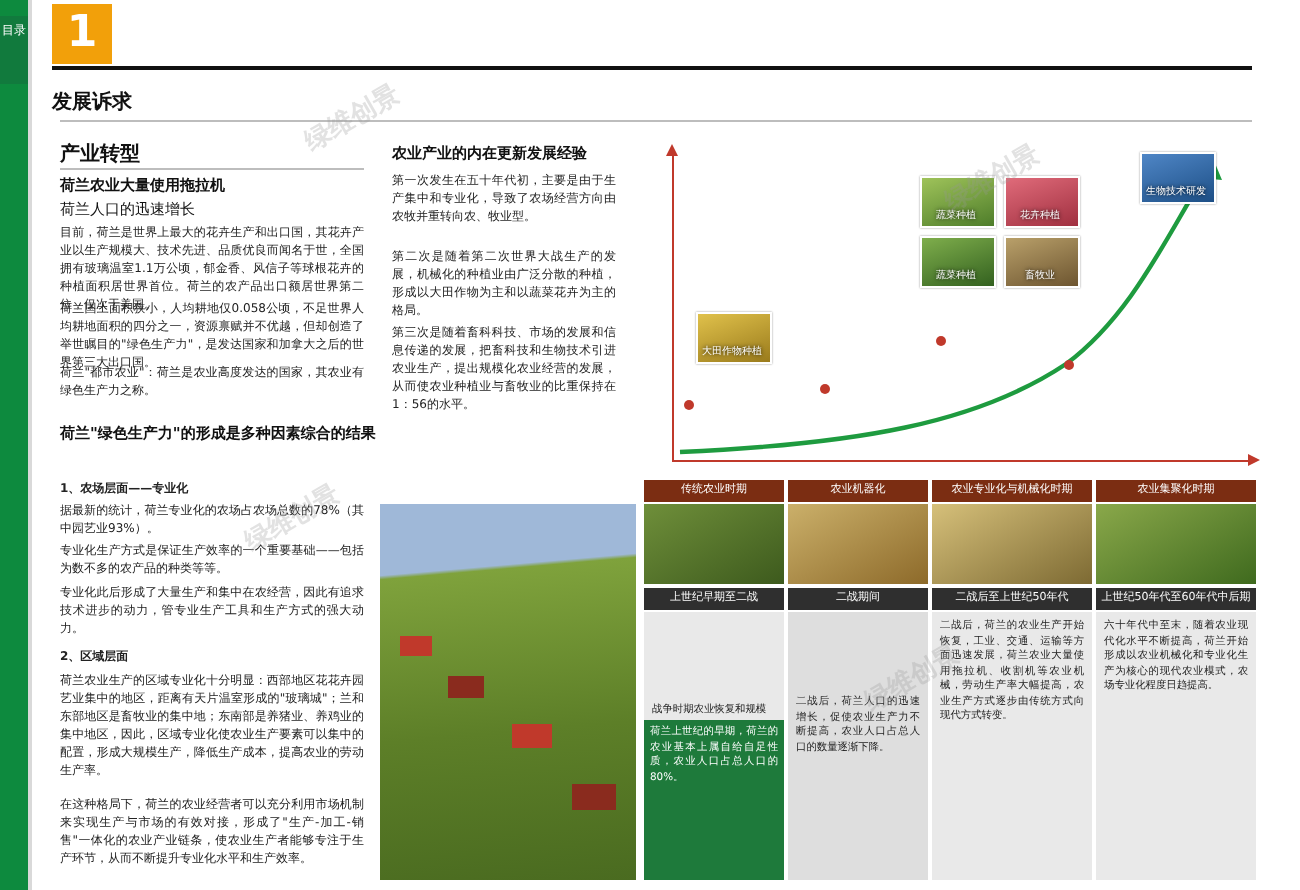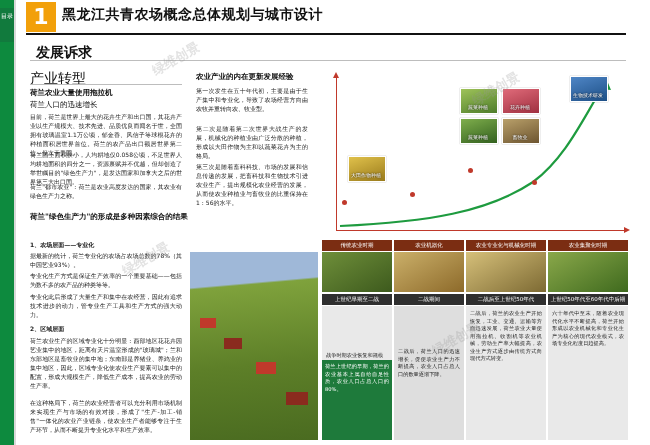--- a/index.html
+++ b/index.html
@@ -37,28 +37,28 @@
   }
   .chap-title{
     position:absolute;left:62px;top:6px;font-size:14px;font-weight:bold;color:#111;
     letter-spacing:0.5px;
   }
   .head-rule{
     position:absolute;left:26px;top:33px;width:600px;height:2px;background:#111;
   }
 
   .sec-title{
-    position:absolute;left:36px;top:44px;font-size:14px;font-weight:bold;color:#111;
+    position:absolute;left:26px;top:44px;font-size:10px;font-weight:bold;color:#111;
   }
   .sec-rule{
     position:absolute;left:30px;top:60px;width:596px;height:1px;background:#bdbdbd;
   }
 
   .col-title{
-    position:absolute;font-size:14px;font-weight:normal;color:#111;
+    position:absolute;font-size:10px;font-weight:bold;color:#111;
   }
   .sub-title{
     position:absolute;font-size:7.5px;font-weight:bold;color:#111;
   }
 
   .body-text{
     position:absolute;font-size:6px;line-height:9px;color:#222;text-align:justify;
   }
 
   
@@ -123,21 +123,20 @@
 <body>
 
 <div class="page">
 
   <div class="left-rail"></div>
   <div class="rail-tab">目录</div>
   <div class="left-line"></div>
 
   <div class="header"></div>
   <div class="chap-num">1</div>
-  <div class="chap-title">黑龙江共青农场概念总体规划与城市设计</div>
   <div class="head-rule"></div>
 
   <div class="sec-title">发展诉求</div>
   <div class="sec-rule"></div>
 
   <div class="col-title" style="left:30px;top:70px;">产业转型</div>
   <div class="hr-thin" style="left:30px;top:84px;width:152px;"></div>
 
   <div class="sub-title" style="left:30px;top:88px;">荷兰农业大量使用拖拉机</div>
   <div class="sub-title" style="left:30px;top:100px;font-weight:normal;">荷兰人口的迅速增长</div>

